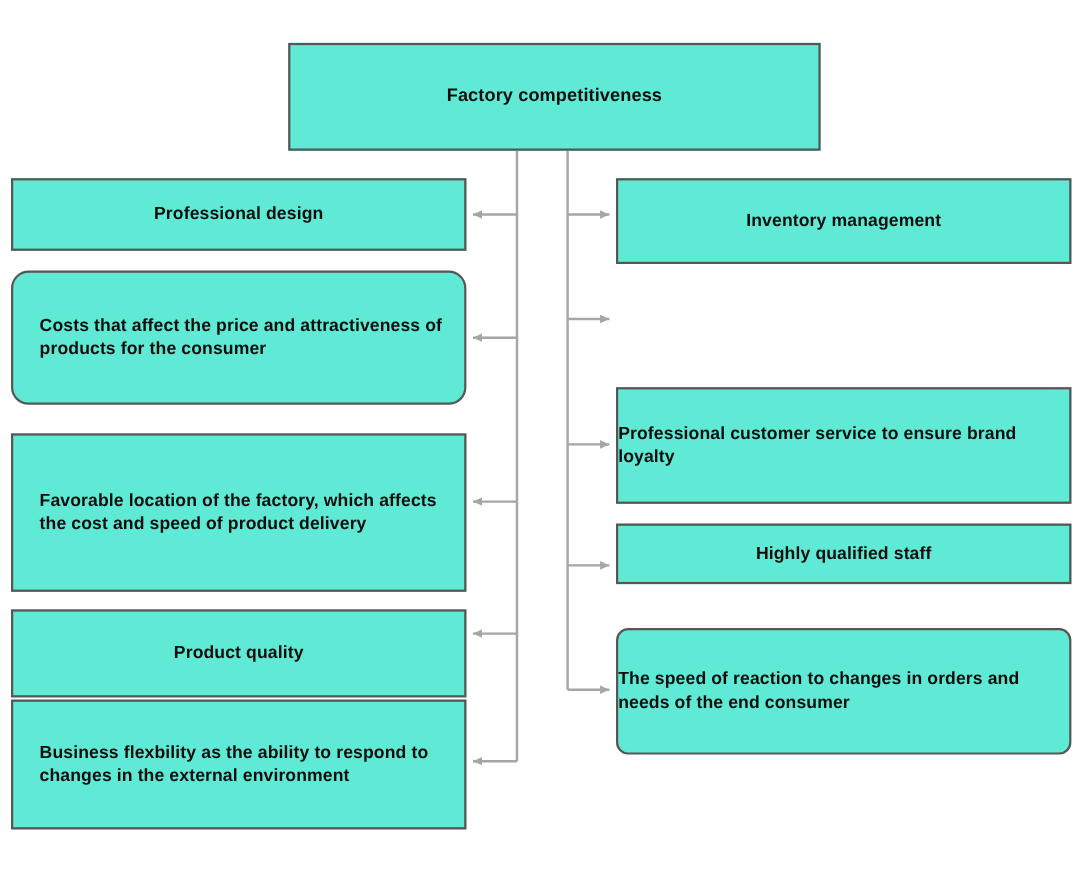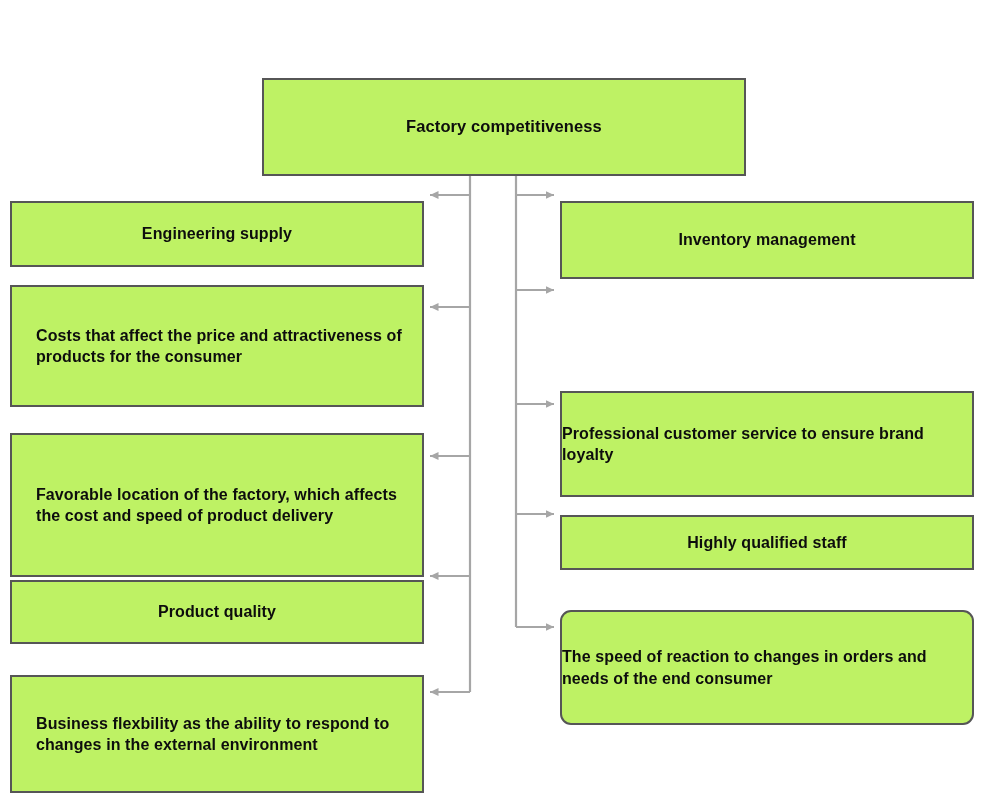--- a/index.html
+++ b/index.html
@@ -22,26 +22,25 @@
     position: absolute;
     left: 0;
     top: 0;
     width: 984px;
     height: 800px;
     pointer-events: none;
   }
   .node {
     position: absolute;
     box-sizing: border-box;
-    background: #bef264;
+    background: #5eead4;
     border: 2px solid #565656;
     display: flex;
     align-items: center;
     z-index: 2;
-    margin-top: 39px;
   }
   .node .node-label {
     font-weight: bold;
     color: #0d0d0d;
     line-height: 1.32;
     letter-spacing: 0.1px;
   }
   
   #node-root {
     left: 262px;
@@ -74,23 +73,23 @@
   }
   .node.col-left .node-label.left-aligned {
     padding-left: 24px;
     padding-right: 16px;
   }
   .node.col-right .node-label.left-aligned {
     padding-right: 16px;
   }
   
   #node-l0 { top: 162px;  height: 66px;  }
-  #node-l1 { top: 246px;  height: 122px; }
+  #node-l1 { top: 246px;  height: 122px; border-radius: 16px; }
   #node-l2 { top: 394px;  height: 144px; }
-  #node-l3 { top: 541px;  height: 64px;  }
+  #node-l3 { top: 554px;  height: 80px;  }
   #node-l4 { top: 636px;  height: 118px; }
   
   #node-r0 { top: 162px;  height: 78px;  }
   #node-r1 { top: 246px;  height: 88px;  }
   #node-r2 { top: 352px;  height: 106px; }
   #node-r3 { top: 476px;  height: 55px;  }
   #node-r4 { top: 571px;  height: 115px; border-radius: 11px; }
 </style>
 </head>
 <body>
@@ -125,21 +124,21 @@
       <path d="M516,514 L554,514" marker-end="url(#arrow-right)"></path>
       <path d="M516,627 L554,627" marker-end="url(#arrow-right)"></path>
     </g>
   </svg>
 
   <div class="node" id="node-root">
     <span class="node-label">Factory competitiveness</span>
   </div>
 
   <div class="node col-left" id="node-l0">
-    <span class="node-label centered">Engineering supply</span>
+    <span class="node-label centered">Professional design</span>
   </div>
   <div class="node col-left" id="node-l1">
     <span class="node-label left-aligned">Costs that affect the price and attractiveness of products for the consumer</span>
   </div>
   <div class="node col-left" id="node-l2">
     <span class="node-label left-aligned">Favorable location of the factory, which affects the cost and speed of product delivery</span>
   </div>
   <div class="node col-left" id="node-l3">
     <span class="node-label centered">Product quality</span>
   </div>

